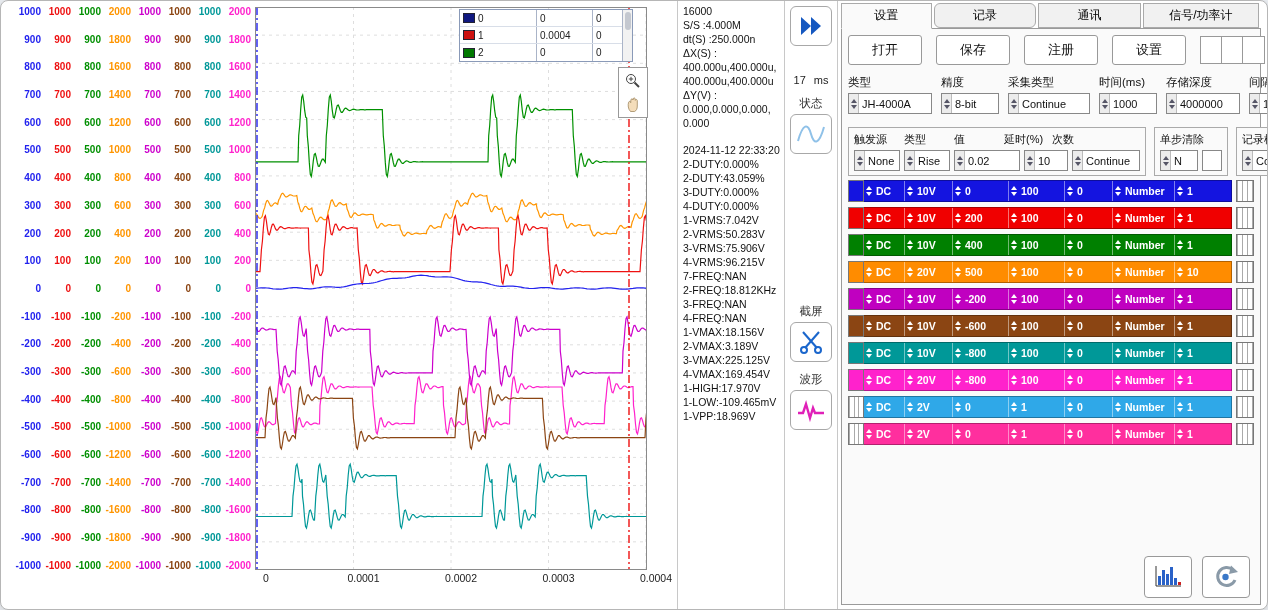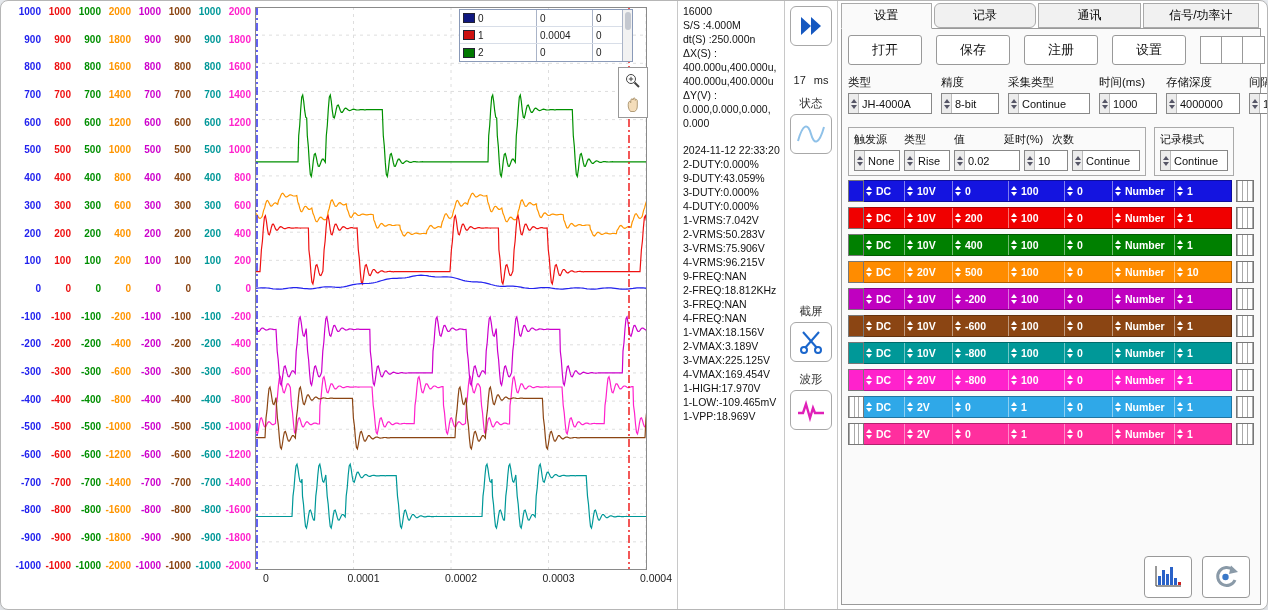--- a/index.html
+++ b/index.html
@@ -379,28 +379,28 @@
         <div class="mline">dt(S) :250.000n</div>
         <div class="mline">ΔX(S) :</div>
         <div class="mline">400.000u,400.000u,</div>
         <div class="mline">400.000u,400.000u</div>
         <div class="mline">ΔY(V) :</div>
         <div class="mline">0.000,0.000,0.000,</div>
         <div class="mline">0.000</div>
         <div class="mline"></div>
         <div class="mline">2024-11-12 22:33:20</div>
         <div class="mline">2-DUTY:0.000%</div>
-        <div class="mline">9-DUTY:43.059%</div>
+        <div class="mline">2-DUTY:43.059%</div>
         <div class="mline">3-DUTY:0.000%</div>
         <div class="mline">4-DUTY:0.000%</div>
         <div class="mline">1-VRMS:7.042V</div>
         <div class="mline">2-VRMS:50.283V</div>
         <div class="mline">3-VRMS:75.906V</div>
         <div class="mline">4-VRMS:96.215V</div>
-        <div class="mline">9-FREQ:NAN</div>
+        <div class="mline">7-FREQ:NAN</div>
         <div class="mline">2-FREQ:18.812KHz</div>
         <div class="mline">3-FREQ:NAN</div>
         <div class="mline">4-FREQ:NAN</div>
         <div class="mline">1-VMAX:18.156V</div>
         <div class="mline">2-VMAX:3.189V</div>
         <div class="mline">3-VMAX:225.125V</div>
         <div class="mline">4-VMAX:169.454V</div>
         <div class="mline">1-HIGH:17.970V</div>
         <div class="mline">1-LOW:-109.465mV</div>
         <div class="mline">1-VPP:18.969V</div>
@@ -569,20 +569,33 @@
                 <div class="ctl" style="width: 68px;">
                   <span class="spin">
                     <i class="up"></i>
                     <i class="dn"></i>
                   </span>
                   <span class="val">Continue</span>
                 </div>
               </div>
           </div>
           <div class="group">
+            <div class="glbl">单步清除</div>
+            <div class="gctls">
+              <div class="ctl" style="width:38px">
+                <span class="spin">
+                    <i class="up"></i>
+                    <i class="dn"></i>
+                  </span>
+                <span class="val">N</span>
+              </div>
+              <div class="ctl" style="width:20px"></div>
+            </div>
+          </div>
+          <div class="group">
             <div class="glbl">记录模式</div>
             <div class="gctls">
               <div class="ctl" style="width:68px">
                 <span class="spin">
                     <i class="up"></i>
                     <i class="dn"></i>
                   </span>
                 <span class="val">Continue</span>
               </div>
             </div>

